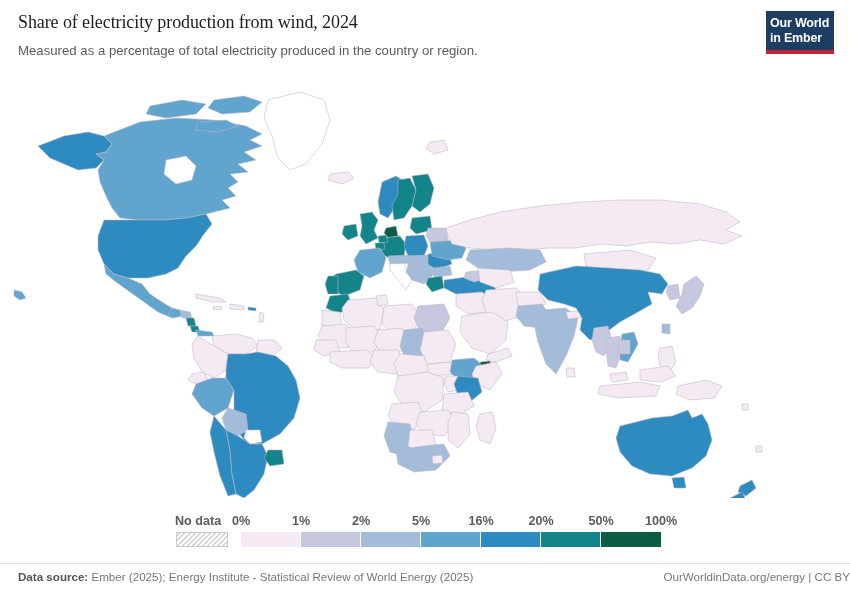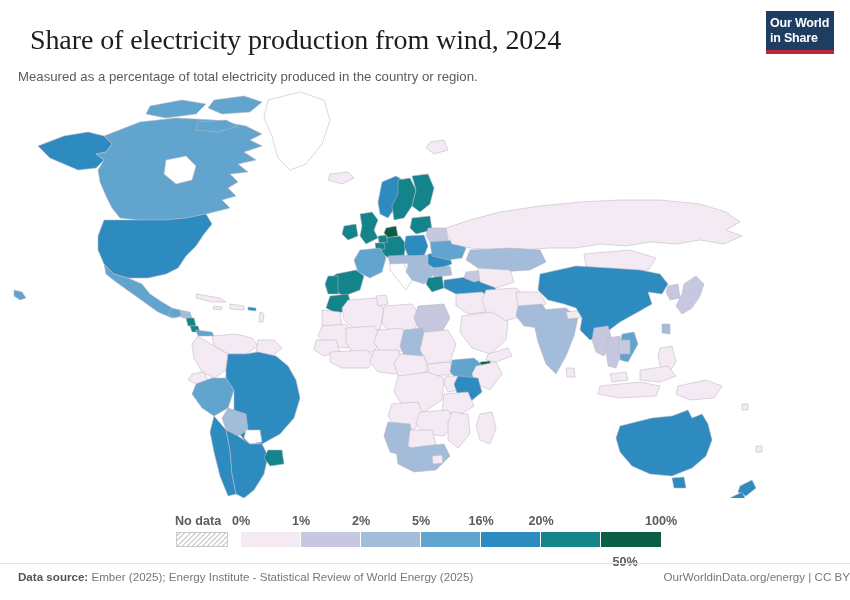--- a/index.html
+++ b/index.html
@@ -18,26 +18,26 @@
 
   
   #header {
     position: absolute;
     left: 18px;
     top: 12px;
     width: 730px;
   }
   #chart-title {
     font-family: "Liberation Serif", serif;
-    font-size: 28px;
+    font-size: 18px;
     font-weight: 400;
     color: #1d1d1d;
     letter-spacing: -0.1px;
     line-height: 1.15;
-    margin: 12px;
+    margin: 0;
     white-space: nowrap;
   }
   #chart-subtitle {
     font-family: "Liberation Sans", sans-serif;
     font-size: 13.2px;
     font-weight: 400;
     color: #5b5b5b;
     margin: 9px 0 18px 0;
     line-height: 1.3;
   }
@@ -173,21 +173,21 @@
 
 <div id="page">
 
   <div id="header">
     <h1 id="chart-title">Share of electricity production from wind, 2024</h1>
     <p id="chart-subtitle">Measured as a percentage of total electricity produced in the country or region.</p>
   </div>
 
   <div id="owid-logo">
     <span class="lg-line">Our World</span>
-    <span class="lg-line">in Share</span>
+    <span class="lg-line">in Ember</span>
   </div>
 
   <div id="map-area">
     <svg id="world-map" viewBox="0 0 850 420" preserveAspectRatio="xMidYMid meet">
 
       <path fill="#2e8bc0" d="M38,68 L64,58 L88,54 L104,58 L112,66 L106,74 L96,76 L104,82 L96,90 L78,92 L64,86 L50,80 Z"></path>
 
       <path fill="#61a5ce" d="M104,58 L140,44 L176,40 L214,42 L246,48 L262,56 L250,62 L262,68 L244,74 L256,82 L238,86 L248,94 L230,96 L238,104
            L228,110 L236,118 L222,122 L230,130 L206,136 L186,140 L164,142 L138,142 L120,140 L112,130 L106,118 L100,104
            L98,92 L104,82 L96,76 L106,74 L112,66 Z"></path>
@@ -351,21 +351,21 @@
           <div class="bin" title="20%-50%" style="width: 60px; background: rgb(18, 132, 138);"></div>
           <div class="bin" title="50%-100%" style="width: 60px; background: rgb(12, 93, 70);"></div>
         </div>
       <div id="tick-holder">
           <div class="tick-label" style="left: 66px;">0%</div>
           <div class="tick-label" style="left: 126px;">1%</div>
           <div class="tick-label" style="left: 186px;">2%</div>
           <div class="tick-label" style="left: 246px;">5%</div>
           <div class="tick-label" style="left: 306px;">16%</div>
           <div class="tick-label" style="left: 366px;">20%</div>
-          <div class="tick-label" style="left: 450px; margin-top: 41px;">50%</div>
+          <div class="tick-label" style="left: 426px;">50%</div>
           <div class="tick-label" style="left: 486px;">100%</div>
         </div>
     </div>
   </div>
 
   <div id="footer">
     <div id="footer-src">
       <b>Data source:</b>
       <span>Ember (2025); Energy Institute - Statistical Review of World Energy (2025)</span>
     </div>

